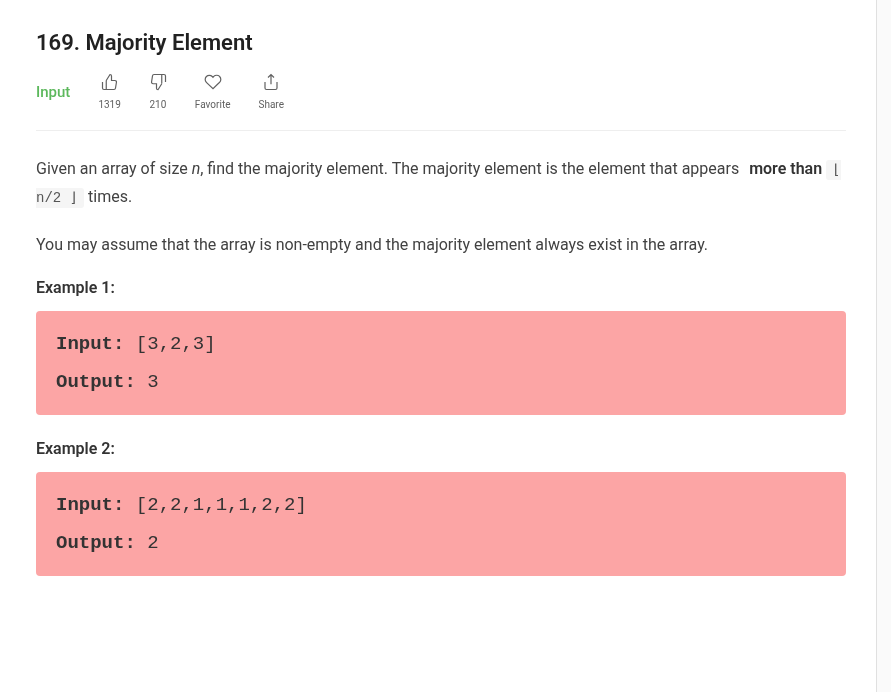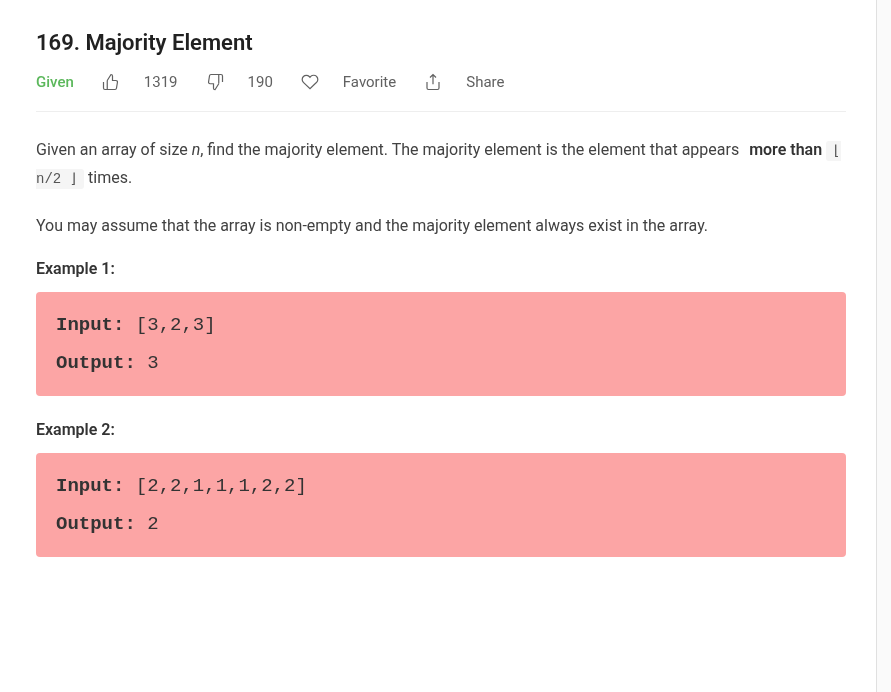--- a/index.html
+++ b/index.html
@@ -38,24 +38,25 @@
       margin-bottom: 24px;
     }
     .difficulty {
       color: #5cb85c;
       font-weight: 500;
       font-size: 15px;
     }
     .meta-item {
       display: inline-flex;
       align-items: center;
-      gap: 24px;
+      gap: 8px;
       color: #616161;
-      font-size: 15px;
+      font-size: 10px;
       cursor: pointer;
+      flex-direction: column;
     }
     .meta-item svg {
       width: 18px;
       height: 18px;
       stroke: #616161;
       fill: none;
       stroke-width: 1.6;
     }
     .description p {
       font-size: 16px;
@@ -119,34 +120,34 @@
     }
   </style>
 </head>
 <body>
 
 <div class="container">
 
   <h1 class="title">169. Majority Element</h1>
 
   <div class="meta-row">
-    <span class="difficulty">Given</span>
+    <span class="difficulty">Input</span>
 
     <span class="meta-item">
       <svg viewBox="0 0 24 24">
           <path d="M7 22V10M2 12v8a2 2 0 0 0 2 2h13.3a2 2 0 0 0 2-1.7l1.3-8a2 2 0 0 0-2-2.3H14V4a2 2 0 0 0-2-2l-5 8"></path>
         </svg>
       <span>1319</span>
     </span>
 
     <span class="meta-item">
       <svg viewBox="0 0 24 24">
           <path d="M17 2v12M22 12V4a2 2 0 0 0-2-2H6.7a2 2 0 0 0-2 1.7L3.4 12a2 2 0 0 0 2 2.3H10v6a2 2 0 0 0 2 2l5-8"></path>
         </svg>
-      <span>190</span>
+      <span>210</span>
     </span>
 
     <span class="meta-item">
       <svg viewBox="0 0 24 24">
           <path d="M20.8 4.6a5.5 5.5 0 0 0-7.8 0L12 5.7l-1-1a5.5 5.5 0 0 0-7.8 7.8l1 1L12 21l7.8-7.6 1-1a5.5 5.5 0 0 0 0-7.8z"></path>
         </svg>
       <span>Favorite</span>
     </span>
 
     <span class="meta-item">

